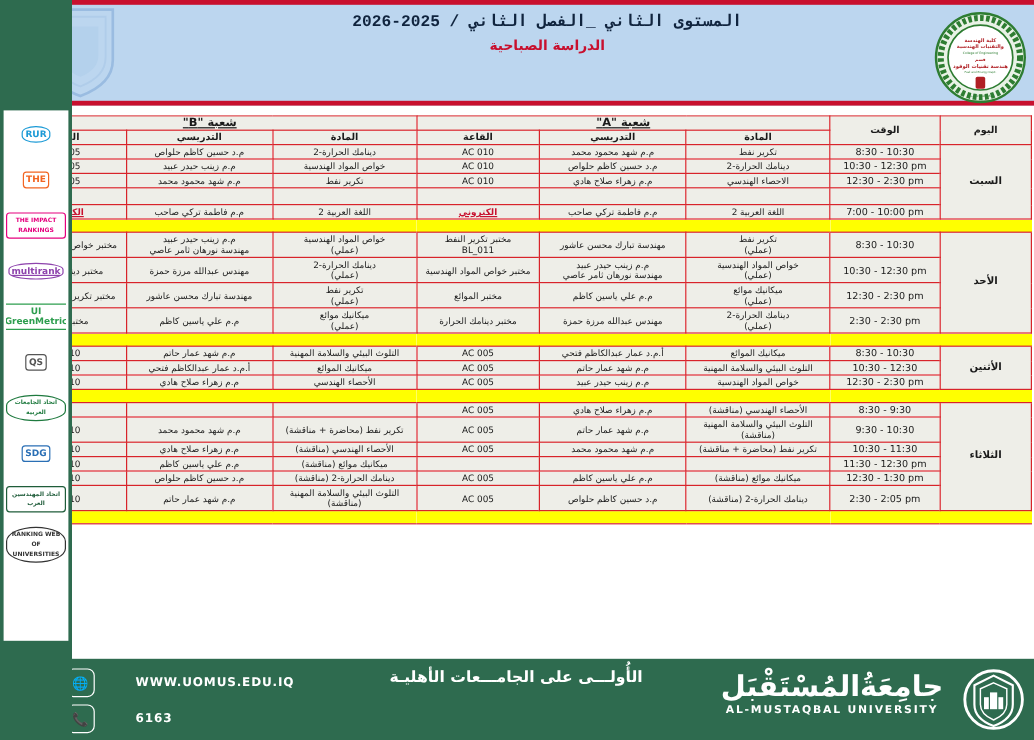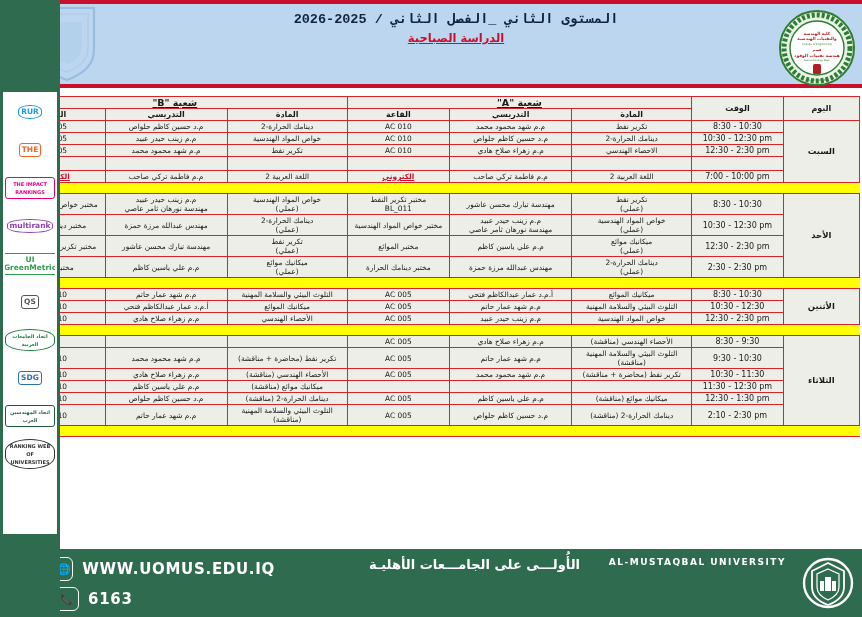--- a/index.html
+++ b/index.html
@@ -31,21 +31,21 @@
   .hdr-watermark{
     position:absolute;left:0;top:0;width:70px;height:80px;opacity:.55;
   }
   .hdr-text{
     position:absolute;left:90px;right:100px;top:6px;text-align:center;
     direction:rtl;color:#10243e;
   }
   .hdr-l1{font-size:13.5px;font-weight:bold;line-height:19px;}
   .hdr-l2{font-size:13.5px;font-weight:bold;line-height:19px;font-family:Liberation Mono, monospace;}
   .hdr-l3{font-size:11.5px;font-weight:bold;line-height:18px;color:#c8102e;
-    text-decoration:underline;}
+    }
   .hdr-seal{position:absolute;right:6px;top:5px;width:78px;height:78px;}
   
   .table-wrap{
     position:absolute;left:60px;top:96px;width:800px;height:452px;
     overflow:hidden;background:#ffffff;
   }
   table.sched{
     border-collapse:collapse;table-layout:fixed;
     width:858px;margin-left:-58px;direction:rtl;
     font-size:7.4px;
@@ -73,22 +73,22 @@
   col.c-hall{width:94px;}
   
   .footer{
     position:absolute;left:0;bottom:0;width:862px;height:68px;
     background:#2e6b4f;color:#ffffff;
   }
   .f-contact{position:absolute;left:55px;top:8px;width:220px;}
   .f-row{display:flex;align-items:center;gap:9px;margin-bottom:6px;}
   .f-ico{width:22px;height:22px;border:1.6px solid #fff;border-radius:6px;
     display:flex;align-items:center;justify-content:center;font-size:11px;}
-  .f-txt{font-size:15px;font-weight:bold;letter-spacing:.7px;}
-  .f-center{position:absolute;left:280px;top:6px;width:300px;text-align:right;
+  .f-txt{font-size:10px;font-weight:bold;letter-spacing:.7px;margin-left:25px;}
+  .f-center{position:absolute;left:280px;top:6px;width:300px;text-align:center;
     direction:rtl;}
   .f-c1{font-size:13px;font-weight:bold;letter-spacing:1px;line-height:19px;}
   .f-c2{font-size:11px;font-weight:bold;line-height:17px;letter-spacing:.5px;}
   .f-c3{font-size:11px;font-weight:bold;line-height:17px;letter-spacing:.5px;}
   .f-brand{position:absolute;right:14px;top:8px;text-align:center;direction:rtl;}
   .f-ar{font-size:24px;font-weight:bold;line-height:30px;}
   .f-en{font-size:9px;font-weight:bold;letter-spacing:1.5px;}
   .f-seal{position:absolute;right:8px;top:8px;width:52px;height:52px;}
 </style>
 </head>
@@ -98,21 +98,21 @@
   <div class="rail-inner">
       <div class="rank-logo" style="color: rgb(27, 154, 214);">
         <span style="font-size: 7.5px; text-align: center; line-height: 8px; display: block; padding: 2px; border: 1.4px solid rgb(27, 154, 214); border-radius: 50% / 40%;">RUR</span>
       </div>
       <div class="rank-logo" style="color: rgb(242, 101, 34);">
         <span style="font-size: 7.5px; text-align: center; line-height: 8px; display: block; padding: 2px; border: 1.4px solid rgb(242, 101, 34); border-radius: 3px;">THE</span>
       </div>
       <div class="rank-logo" style="color: rgb(230, 0, 126);">
         <span style="font-size: 5px; text-align: center; line-height: 8px; display: block; padding: 2px; border: 1.4px solid rgb(230, 0, 126); border-radius: 3px;">THE IMPACT RANKINGS</span>
       </div>
-      <div class="rank-logo" style="color: rgb(142, 68, 173);">
+      <div class="rank-logo" style="color: rgb(142, 68, 173); text-decoration: underline;">
         <span style="font-size: 7.5px; text-align: center; line-height: 8px; display: block; padding: 2px; border: 1.4px solid rgb(142, 68, 173); border-radius: 50% / 40%;">multirank</span>
       </div>
       <div class="rank-logo" style="color: rgb(46, 158, 79);">
         <span style="font-size: 7.5px; text-align: center; line-height: 8px; display: block; padding: 2px; border: 1.4px solid rgb(46, 158, 79); border-radius: 3px;">UI GreenMetric</span>
       </div>
       <div class="rank-logo" style="color: rgb(85, 85, 85);">
         <span style="font-size: 7.5px; text-align: center; line-height: 8px; display: block; padding: 2px; border: 1.4px solid rgb(85, 85, 85); border-radius: 3px;">QS</span>
       </div>
       <div class="rank-logo" style="color: rgb(31, 122, 63);">
         <span style="font-size: 5px; text-align: center; line-height: 8px; display: block; padding: 2px; border: 1.4px solid rgb(31, 122, 63); border-radius: 50% / 40%;">اتحاد الجامعات العربية</span>
@@ -351,21 +351,21 @@
         <tr>
           <td class="time">12:30 - 1:30 pm</td>
           <td>ميكانيك موائع (مناقشة)</td>
           <td>م.م علي ياسين كاظم</td>
           <td>AC 005</td>
           <td>دينامك الحرارة-2 (مناقشة)</td>
           <td>م.د حسين كاظم حلواص</td>
           <td>AC 010</td>
         </tr>
         <tr>
-          <td class="time">2:10 - 2:30 pm</td>
+          <td class="time">2:30 - 2:05 pm</td>
           <td>دينامك الحرارة-2 (مناقشة)</td>
           <td>م.د حسين كاظم حلواص</td>
           <td>AC 005</td>
           <td>التلوث البيئي والسلامة المهنية<br>(مناقشة)</td>
           <td>م.م شهد عمار حاتم</td>
           <td>AC 010</td>
         </tr>
         <tr class="spacer">
           <td colspan="2"></td>
           <td colspan="3"></td>
@@ -385,20 +385,21 @@
       <span class="f-ico">📞</span>
       <span class="f-txt">6163</span>
     </div>
   </div>
 
   <div class="f-center">
     <div class="f-c1">الأُولـــى على الجامـــعات الأهليـة</div>
   </div>
 
   <div class="f-brand" style="right:76px;">
+    <div class="f-ar">جامِعَةُالمُسْتَقْبَل</div>
     <div class="f-en">AL-MUSTAQBAL  UNIVERSITY</div>
   </div>
 
   <svg class="f-seal" viewBox="0 0 52 52">
     <circle cx="26" cy="26" r="24" fill="none" stroke="#ffffff" stroke-width="2.4"></circle>
     <path d="M26 6 L42 14 V30 Q42 42 26 48 Q10 42 10 30 V14 Z" fill="none" stroke="#ffffff" stroke-width="1.8"></path>
     <path d="M26 12 L37 17 V30 Q37 38 26 43 Q15 38 15 30 V17 Z" fill="none" stroke="#ffffff" stroke-width="1.2"></path>
     <rect x="23" y="20" width="6" height="14" fill="#ffffff"></rect>
     <rect x="18" y="24" width="4" height="10" fill="#ffffff"></rect>
     <rect x="30" y="24" width="4" height="10" fill="#ffffff"></rect>

